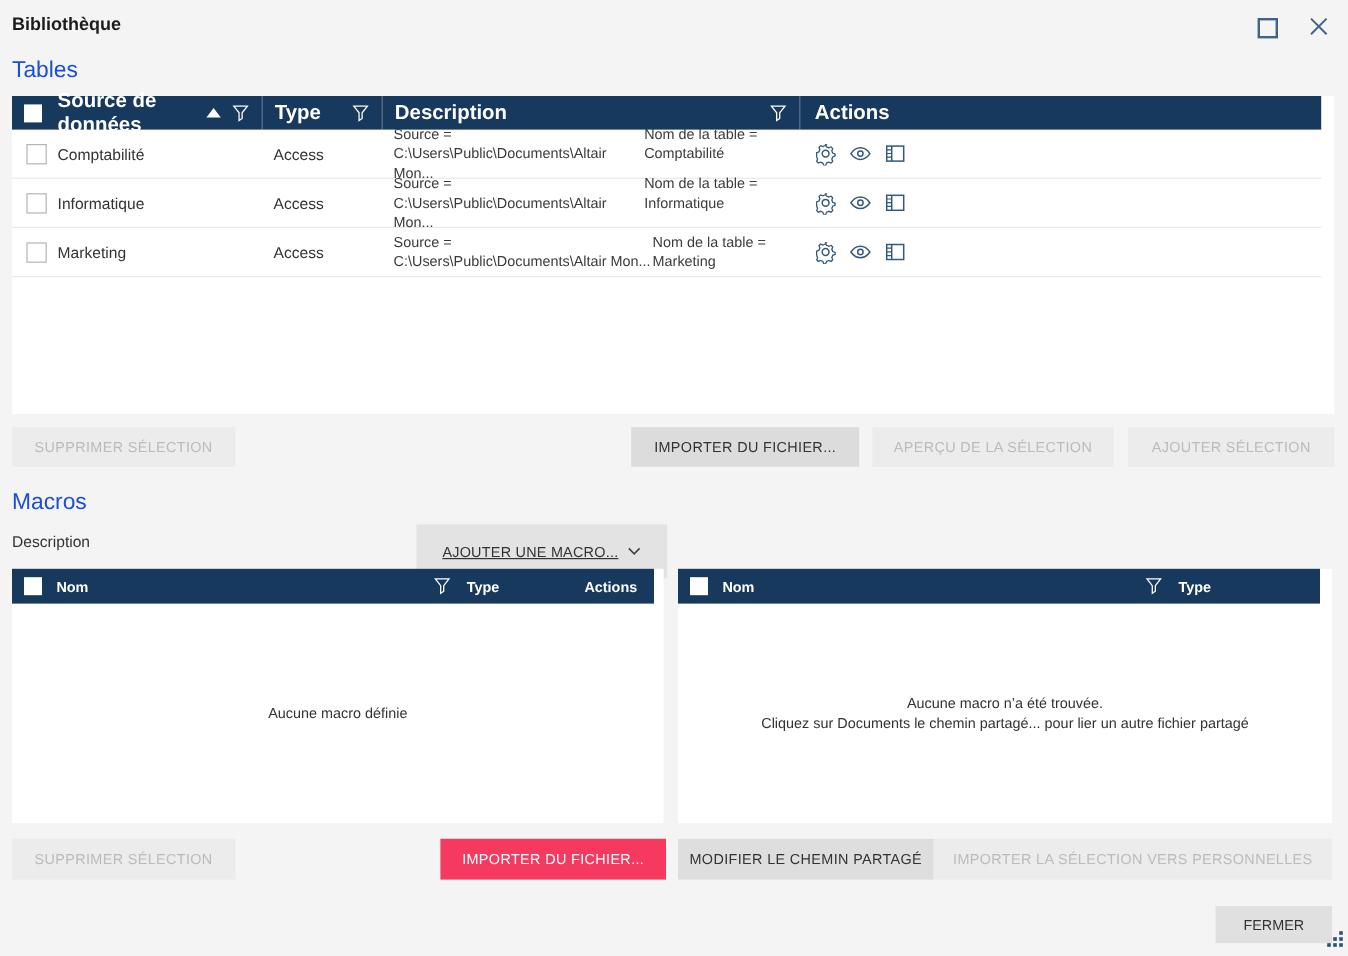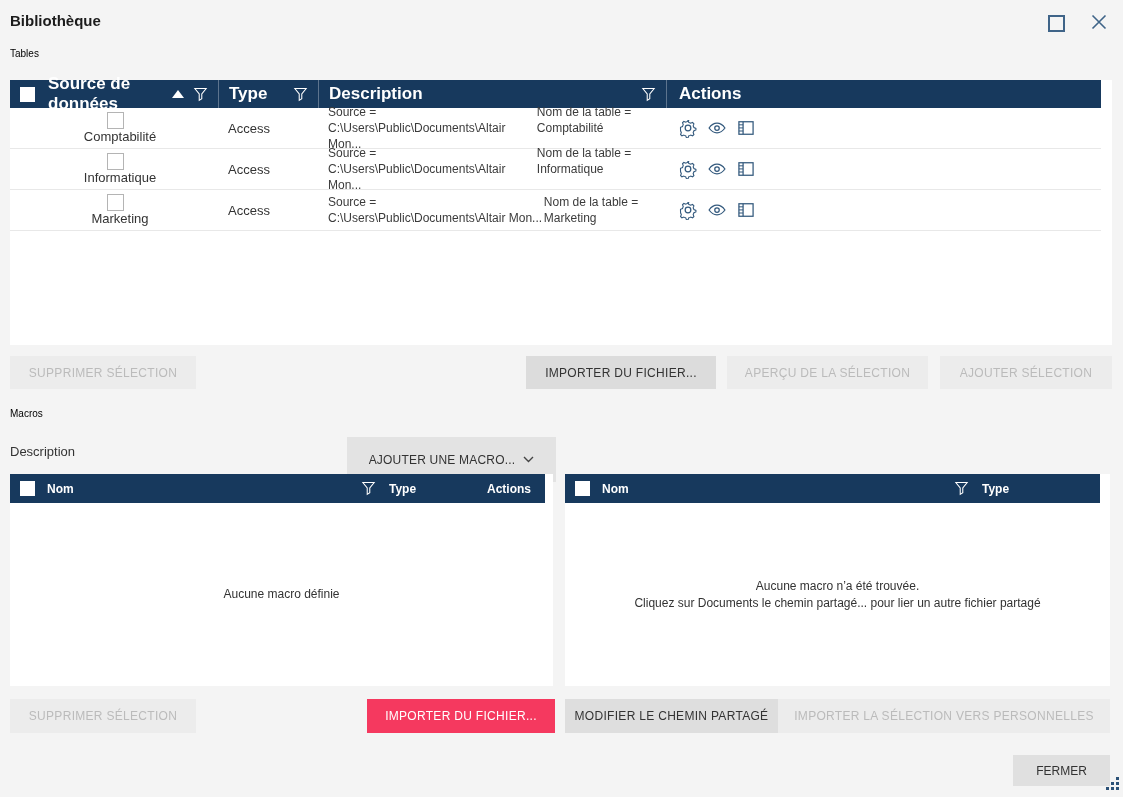--- a/index.html
+++ b/index.html
@@ -3,55 +3,55 @@
 <meta charset="utf-8">
 <style>
   html,body{margin:0;padding:0;background:#f4f4f4;font-family:"Liberation Sans",sans-serif;}
   .app{position:relative;width:1123px;height:797px;background:#f4f4f4;overflow:hidden;}
 
   
   .title{position:absolute;left:10px;top:12px;font-size:15px;font-weight:700;color:#1c1c1c;}
   .win-max{position:absolute;left:1048px;top:15px;width:13px;height:13px;border:2px solid #3f6488;background:transparent;cursor:pointer;}
   .win-close{position:absolute;left:1090px;top:13px;width:18px;height:18px;cursor:pointer;}
 
-  .section-label{position:absolute;font-size:10px;color:#000000;}
+  .section-label{position:absolute;font-size:19px;color:#1d4ed8;}
   .sub-label{position:absolute;font-size:13px;color:#333;}
 
   
   .table-panel{position:absolute;left:10px;top:80px;width:1102px;height:265px;background:#fff;}
   .t-header{display:flex;width:1091px;height:28px;background:#17395d;color:#fff;align-items:stretch;}
   .th{display:flex;align-items:center;font-size:17px;font-weight:700;box-sizing:border-box;}
   .th + .th{border-left:1px solid rgba(255,255,255,.30);}
   .th-source{width:208px;padding-left:10px;}
   .th-type{width:100px;padding-left:10px;}
   .th-desc{width:348px;padding-left:10px;}
   .th-actions{flex:1;padding-left:12px;}
   .th .spacer{flex:1;}
   .hdr-check{width:15px;height:15px;background:#fff;margin-right:13px;flex:0 0 auto;cursor:pointer;}
   .sort-asc{width:0;height:0;border-left:6px solid transparent;border-right:6px solid transparent;border-bottom:8px solid #fff;margin-right:8px;}
   .funnel{width:17px;height:17px;margin-right:9px;flex:0 0 auto;cursor:pointer;}
 
   .t-row{display:flex;width:1091px;height:40px;align-items:center;border-bottom:1px solid #e8e8e8;}
   .tc{box-sizing:border-box;display:flex;align-items:center;}
-  .tc-name{width:208px;padding-left:12px;font-size:13px;color:#333;flex-direction:column;}
+  .tc-name{width:208px;padding-left:12px;font-size:13px;color:#333;}
   .row-check{width:15px;height:15px;border:1px solid #b4b4b4;background:#fff;margin-right:9px;flex:0 0 auto;cursor:pointer;}
   .tc-type{width:100px;padding-left:10px;font-size:13px;color:#333;}
   .tc-desc{width:348px;padding-left:10px;flex-direction:row;align-items:flex-start;justify-content:center;font-size:12px;line-height:16px;color:#3b3b3b;}
   .tc-actions{flex:1;padding-left:12px;gap:9px;}
   .act-icon{width:20px;height:20px;cursor:pointer;display:inline-flex;}
 
   
   .btn{position:absolute;display:flex;align-items:center;justify-content:center;height:33px;font-size:12px;letter-spacing:.3px;color:#333;box-sizing:border-box;white-space:nowrap;overflow:hidden;cursor:pointer;}
   .btn.gray{background:#dcdcdc;}
   .btn.gray2{background:#dedede;}
   .btn.disabled{background:#ececec;color:#bbbbbb;cursor:default;}
   .btn.pink{background:#f5395f;color:#fff;}
 
   
-  .add-macro{position:absolute;left:347px;top:437px;width:209px;height:45px;background:#e3e3e3;display:flex;align-items:center;justify-content:center;font-size:12px;color:#333;letter-spacing:.2px;cursor:pointer;}
+  .add-macro{position:absolute;left:347px;top:437px;width:209px;height:45px;background:#e3e3e3;display:flex;align-items:center;justify-content:center;font-size:12px;color:#333;letter-spacing:.2px;cursor:pointer;text-decoration:underline;}
   .add-macro svg{margin-left:8px;}
 
   .macro-panel{position:absolute;top:474px;height:212px;background:#fff;}
   .m-left{left:10px;width:543px;}
   .m-right{left:565px;width:545px;}
   .m-header{display:flex;width:535px;height:29px;background:#17395d;color:#fff;align-items:center;font-size:12px;font-weight:700;}
   .m-header .hdr-check{margin-left:10px;margin-right:12px;}
   .m-header .grow{flex:1;}
   .m-type-left{width:98px;margin-left:12px;}
   .m-actions{margin-right:14px;}

